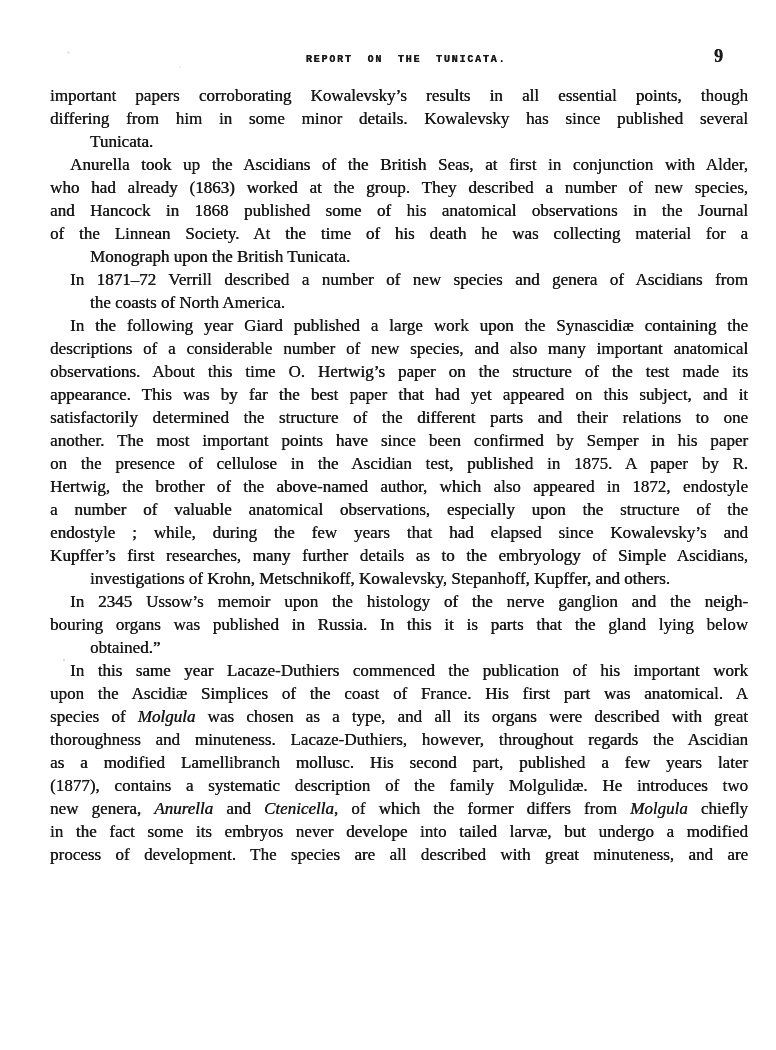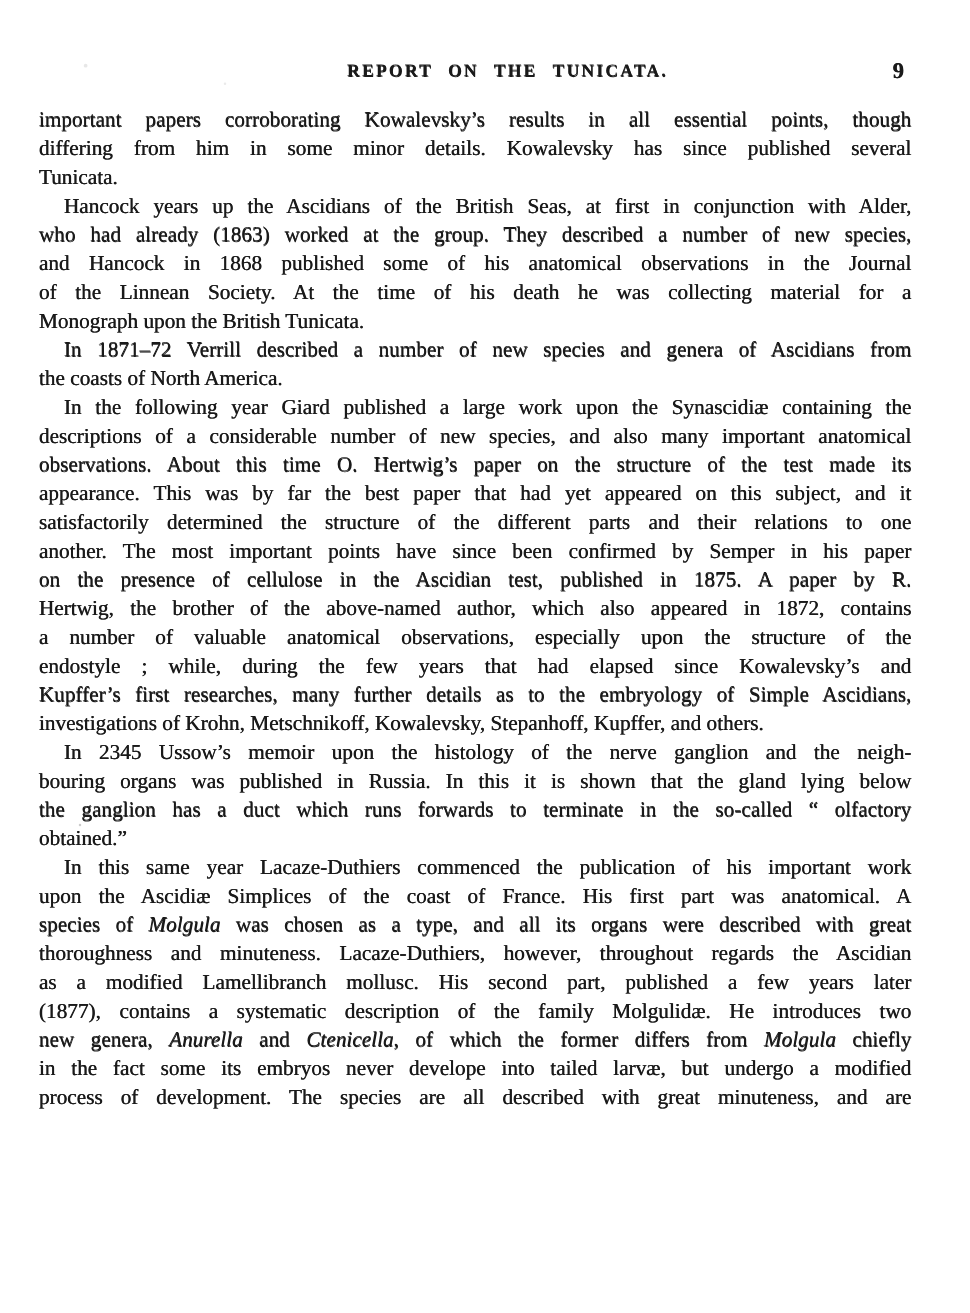--- a/index.html
+++ b/index.html
@@ -18,47 +18,48 @@
     position: absolute;
     top: 48px;
     left: 43px;
     width: 698px;
     text-align: center;
     height: 22px;
   }
   .title {
     position: relative;
     left: 14px;
-    font-size: 14px;
+    font-size: 10px;
     letter-spacing: 1.8px;
     word-spacing: 7px;
     font-weight: 700;
+    font-family: Liberation Mono, monospace;
   }
   .pagenum {
     position: absolute;
     right: 18px;
     top: -2px;
     font-size: 18px;
     font-weight: 700;
     letter-spacing: 0;
   }
   .body-block {
     position: absolute;
     top: 84px;
-    left: 31px;
+    left: 50px;
     width: 698px;
     font-size: 17px;
     line-height: 23px;
   }
   .para { margin: 0; }
   .line {
     text-align: justify;
     text-align-last: justify;
   }
-  .line.lastline { text-align-last: left; }
+  .line.lastline { text-align-last: left; margin-left: 40px; }
   .line.firstline.indented { text-indent: 20px; }
   .line i { }
   .speck {
     position: absolute;
     background: #555;
     border-radius: 50%;
   }
   .speck.s1 { left: 67px;  top: 51px;  width: 3px; height: 3px; opacity: .14; }
   .speck.s2 { left: 179px; top: 66px;  width: 2px; height: 2px; opacity: .12; }
   .speck.s3 { left: 63px;  top: 659px; width: 2px; height: 2px; opacity: .30; }
@@ -71,48 +72,47 @@
     <span class="title">REPORT ON THE TUNICATA.</span>
     <span class="pagenum">9</span>
   </div>
   <div class="body-block">
       <div class="para">
         <div class="line">important papers corroborating Kowalevsky’s results in all essential points, though</div>
         <div class="line">differing from him in some minor details.  Kowalevsky has since published several</div>
         <div class="line lastline">Tunicata.</div>
       </div>
       <div class="para">
-        <div class="line firstline indented">Hancock years up the Ascidians of the British Seas, at first in conjunction with Alder,</div>
+        <div class="line firstline indented">Anurella took up the Ascidians of the British Seas, at first in conjunction with Alder,</div>
         <div class="line">who had already (1863) worked at the group.  They described a number of new species,</div>
         <div class="line">and Hancock in 1868 published some of his anatomical observations in the Journal</div>
         <div class="line">of the Linnean Society.  At the time of his death he was collecting material for a</div>
         <div class="line lastline">Monograph upon the British Tunicata.</div>
       </div>
       <div class="para">
         <div class="line firstline indented">In 1871–72 Verrill described a number of new species and genera of Ascidians from</div>
         <div class="line lastline">the coasts of North America.</div>
       </div>
       <div class="para">
         <div class="line firstline indented">In the following year Giard published a large work upon the Synascidiæ containing the</div>
         <div class="line">descriptions of a considerable number of new species, and also many important anatomical</div>
         <div class="line">observations.  About this time O. Hertwig’s paper on the structure of the test made its</div>
         <div class="line">appearance.  This was by far the best paper that had yet appeared on this subject, and it</div>
         <div class="line">satisfactorily determined the structure of the different parts and their relations to one</div>
         <div class="line">another.  The most important points have since been confirmed by Semper in his paper</div>
         <div class="line">on the presence of cellulose in the Ascidian test, published in 1875.  A paper by R.</div>
-        <div class="line">Hertwig, the brother of the above-named author, which also appeared in 1872, contains</div>
+        <div class="line">Hertwig, the brother of the above-named author, which also appeared in 1872, endostyle</div>
         <div class="line">a number of valuable anatomical observations, especially upon the structure of the</div>
         <div class="line">endostyle ; while, during the few years that had elapsed since Kowalevsky’s and</div>
         <div class="line">Kupffer’s first researches, many further details as to the embryology of Simple Ascidians,</div>
         <div class="line lastline">investigations of Krohn, Metschnikoff, Kowalevsky, Stepanhoff, Kupffer, and others.</div>
       </div>
       <div class="para">
         <div class="line firstline indented">In 2345 Ussow’s memoir upon the histology of the nerve ganglion and the neigh-</div>
-        <div class="line">bouring organs was published in Russia.  In this it is shown that the gland lying below</div>
-        <div class="line">the ganglion has a duct which runs forwards to terminate in the so-called “ olfactory</div>
+        <div class="line">bouring organs was published in Russia.  In this it is parts that the gland lying below</div>
         <div class="line lastline">obtained.”</div>
       </div>
       <div class="para">
         <div class="line firstline indented">In this same year Lacaze-Duthiers commenced the publication of his important work</div>
         <div class="line">upon the Ascidiæ Simplices of the coast of France.  His first part was anatomical.  A</div>
         <div class="line">species of <i>Molgula</i> was chosen as a type, and all its organs were described with great</div>
         <div class="line">thoroughness and minuteness.  Lacaze-Duthiers, however, throughout regards the Ascidian</div>
         <div class="line">as a modified Lamellibranch mollusc.  His second part, published a few years later</div>
         <div class="line">(1877), contains a systematic description of the family Molgulidæ.  He introduces two</div>
         <div class="line">new genera, <i>Anurella</i> and <i>Ctenicella</i>, of which the former differs from <i>Molgula</i> chiefly</div>

